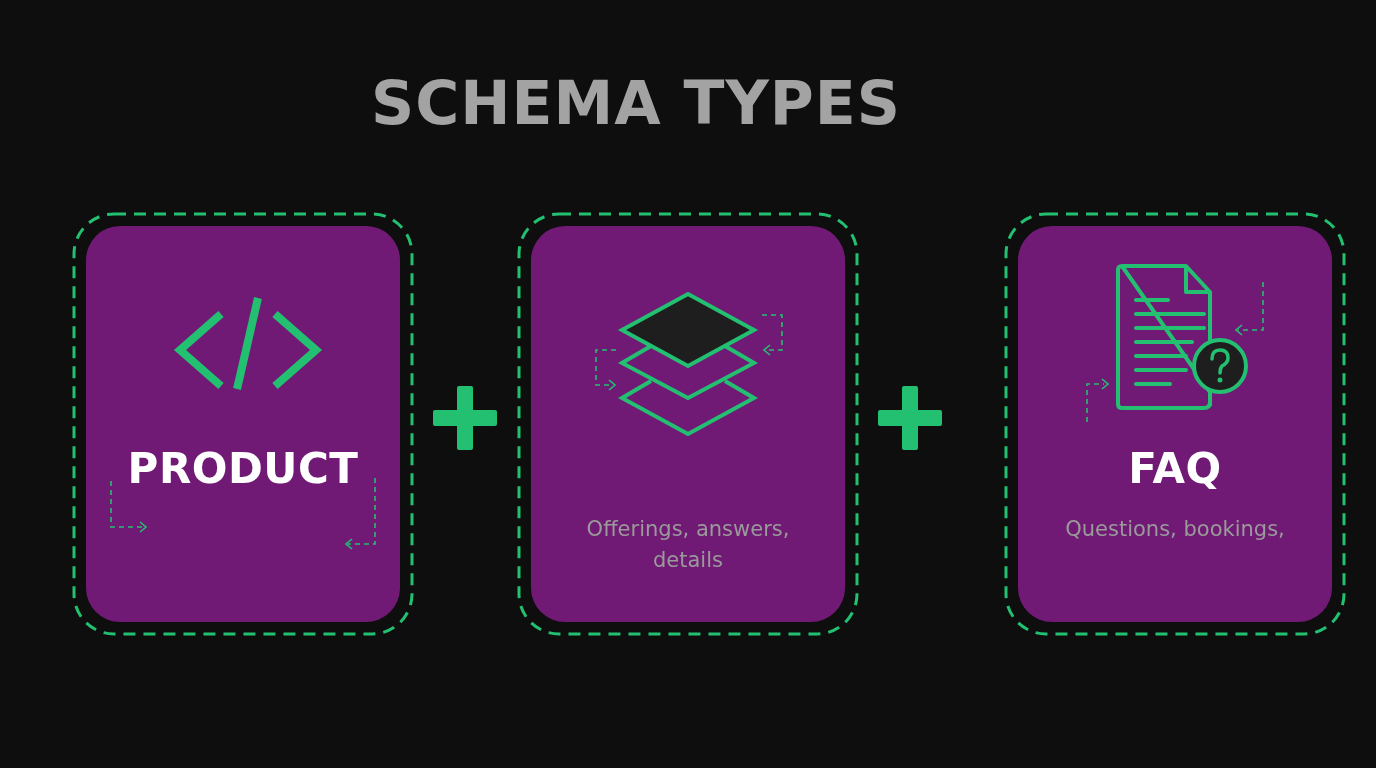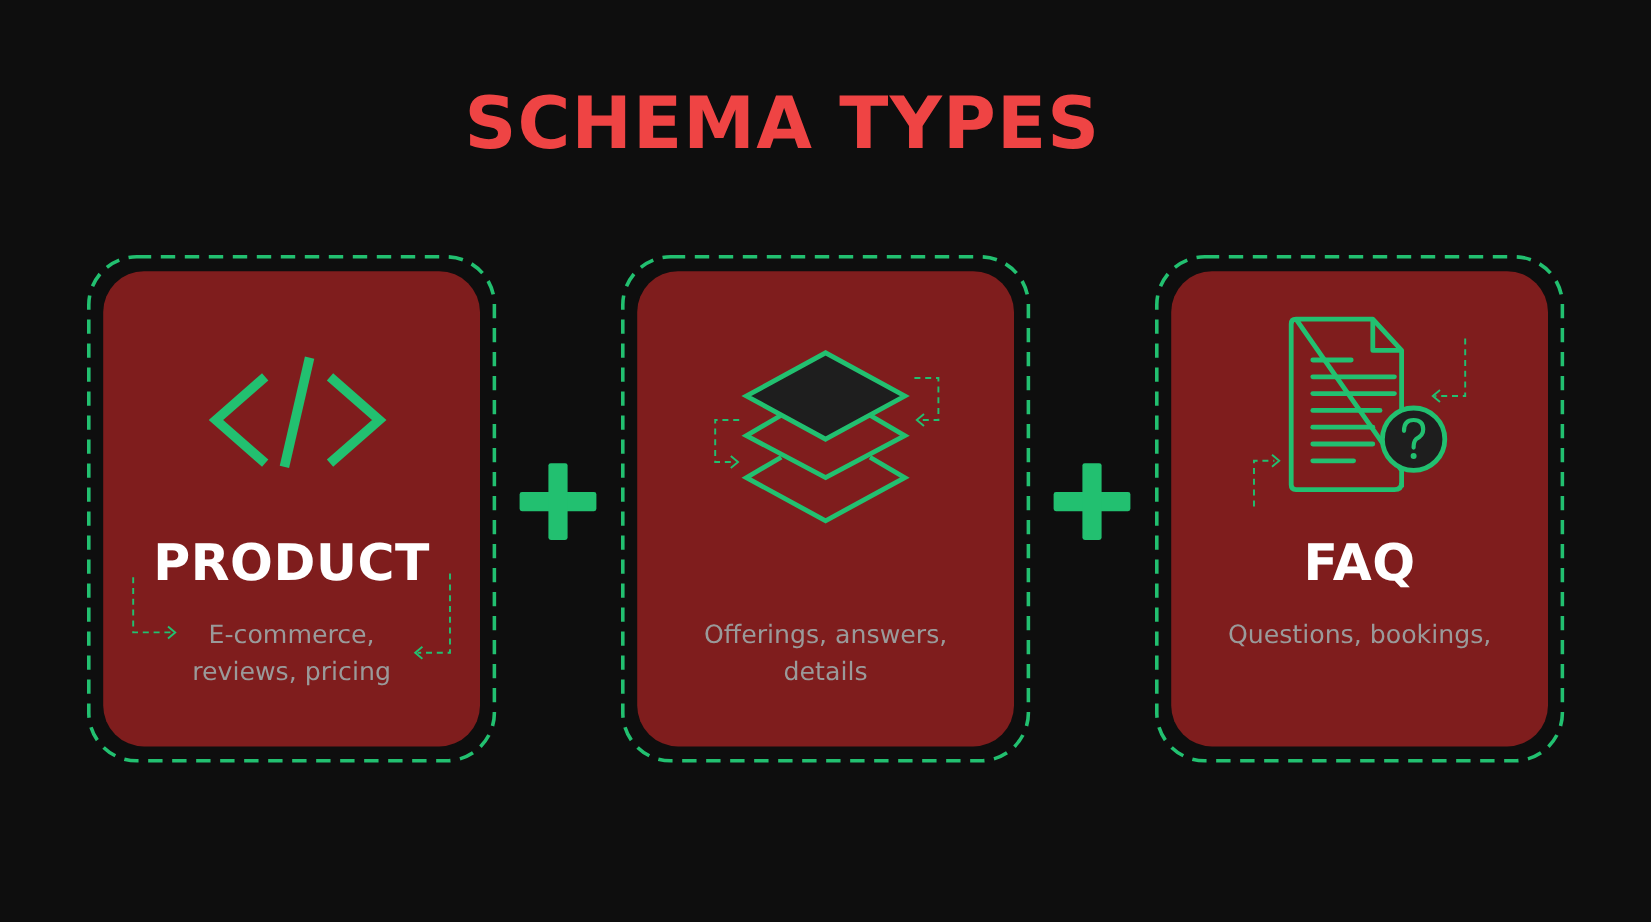--- a/index.html
+++ b/index.html
@@ -1,20 +1,20 @@
 <!DOCTYPE html>
 <html><head>
 <meta charset="utf-8">
 <style>
   html,body{margin:0;padding:0;}
   body{width:1376px;height:768px;background:#0e0e0e;position:relative;overflow:hidden;font-family:"DejaVu Sans","Liberation Sans",sans-serif;}
-  .title{position:absolute;top:68px;left:0;width:1272px;text-align:center;color:#ef4444;font-weight:bold;font-size:60px;letter-spacing:1px;margin-left:16px;}
+  .title{position:absolute;top:68px;left:0;width:1272px;text-align:center;color:#a3a3a3;font-weight:bold;font-size:60px;letter-spacing:1px;}
   .outer{position:absolute;top:212px;width:342px;height:424px;box-sizing:border-box;}
   .outer svg.dash{position:absolute;left:0;top:0;}
-  .card{position:absolute;left:14px;top:14px;width:314px;height:396px;border-radius:34px;background:#7f1d1d;}
+  .card{position:absolute;left:14px;top:14px;width:314px;height:396px;border-radius:34px;background:#701a75;}
   .icon{position:absolute;left:0;top:0;}
   .card-title{position:absolute;top:218px;left:0;width:100%;text-align:center;color:#fff;font-weight:bold;font-size:42px;letter-spacing:0.5px;}
   .card-desc{position:absolute;top:288px;left:0;width:100%;text-align:center;color:#9a9a9a;font-size:21px;line-height:31px;}
   .plus{position:absolute;width:64px;height:64px;}
   .plus:before,.plus:after{content:"";position:absolute;background:#22c070;border-radius:2px;}
   .plus:before{left:0;top:24px;width:64px;height:16px;}
   .plus:after{left:24px;top:0;width:16px;height:64px;}
 </style>
 </head>
 <body>
@@ -35,24 +35,20 @@
       <g stroke="#22c070" stroke-width="1.6" fill="none" stroke-dasharray="5 4">
         <polyline points="25,255 25,301 58,301"></polyline>
         <polyline points="289,252 289,318 262,318"></polyline>
       </g>
       <g stroke="#22c070" stroke-width="1.6" fill="none">
         <polyline points="54,296 60,301 54,306"></polyline>
         <polyline points="266,313 260,318 266,323"></polyline>
       </g>
     </svg>
     <div class="card-title">PRODUCT</div>
-    <div class="card-desc">
-      <div>E-commerce,</div>
-      <div>reviews, pricing</div>
-    </div>
   </div>
 </div>
 
 <div class="plus" style="left:433px;top:386px;"></div>
 
 <div class="outer" style="left:517px;">
   <svg class="dash" width="342" height="424">
     <rect x="2" y="2" width="338" height="420" rx="40" fill="none" stroke="#22c070" stroke-width="3" stroke-dasharray="12 8"></rect>
   </svg>
   <div class="card">
@@ -73,21 +69,21 @@
     </svg>
     <div class="card-desc">
       <div>Offerings, answers,</div>
       <div>details</div>
     </div>
   </div>
 </div>
 
 <div class="plus" style="left:878px;top:386px;"></div>
 
-<div class="outer" style="left:962px;">
+<div class="outer" style="left:1004px;">
   <svg class="dash" width="342" height="424">
     <rect x="2" y="2" width="338" height="420" rx="40" fill="none" stroke="#22c070" stroke-width="3" stroke-dasharray="12 8"></rect>
   </svg>
   <div class="card">
     <svg class="icon" width="314" height="396">
       <g stroke="#22c070" stroke-width="4" fill="none" stroke-linejoin="round">
         <path d="M104,40 L168,40 L192,66 L192,180 M192,166 L192,176 Q192,182 186,182 L104,182 Q100,182 100,178 L100,44 Q100,40 104,40 Z"></path>
         <polyline points="168,40 168,66 192,66"></polyline>
       </g>
       <g stroke="#22c070" stroke-width="4" stroke-linecap="round">

